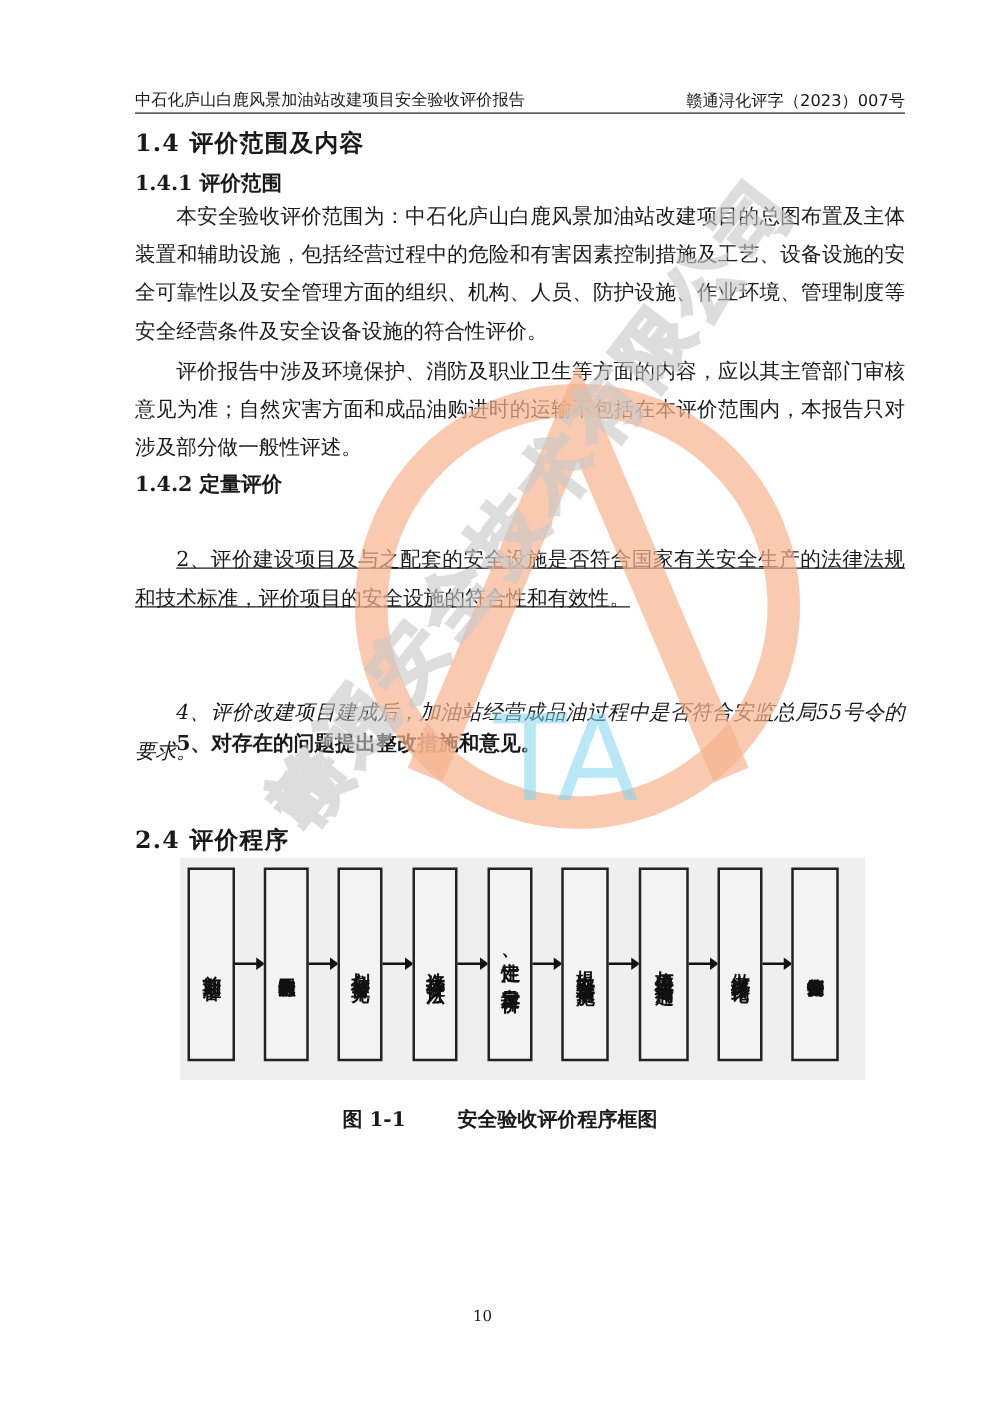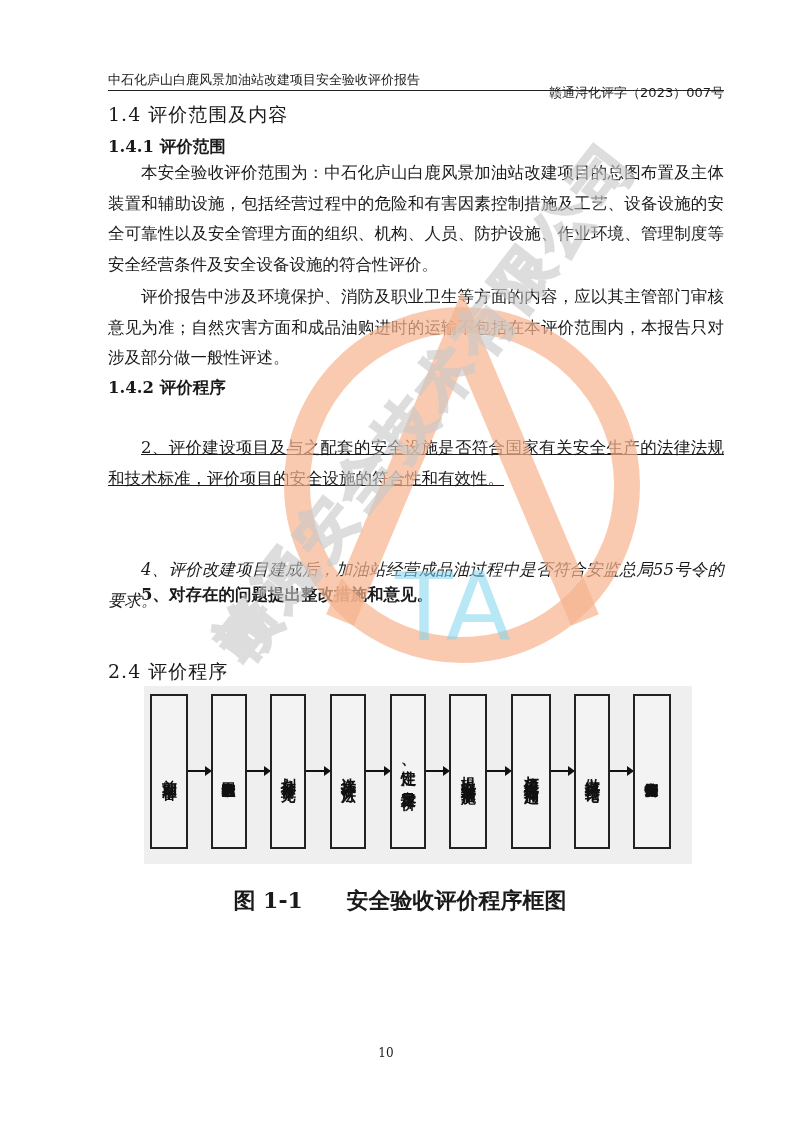--- a/index.html
+++ b/index.html
@@ -4,65 +4,65 @@
 <style>
   html, body { margin: 0; padding: 0; background: #ffffff; }
   body { width: 800px; height: 1131px; position: relative; overflow: hidden;
          font-family: "DejaVu Serif", "Liberation Serif", serif; color: #1a1a1a; }
   .page { position: absolute; left: 0; top: 0; width: 800px; height: 1131px; }
 
   .header { position: absolute; left: 108px; top: 68px; width: 616px; height: 22px;
             border-bottom: 1.5px solid #222; font-family: "DejaVu Sans", "Liberation Sans", sans-serif;
             font-size: 13px; }
   .header .left { position: absolute; left: 0; top: 3px; }
-  .header .right { position: absolute; right: 0; top: 16px; text-align: center; }
+  .header .right { position: absolute; right: 0; top: 4px; text-align: center; }
 
-  .h2 { position: absolute; left: 108px; font-weight: normal; font-size: 19px; letter-spacing: 1px; }
+  .h2 { position: absolute; left: 108px; font-weight: bold; font-size: 19px; letter-spacing: 1px; }
   .h3 { position: absolute; left: 108px; font-weight: bold; font-size: 16.5px; }
   .para { position: absolute; left: 108px; width: 616px; font-size: 16.5px; line-height: 30.5px;
           text-align: justify; }
   .para.indent { text-indent: 33px; }
   .item { position: absolute; left: 108px; width: 616px; font-size: 16.5px; line-height: 30.5px;
           text-indent: 33px; text-align: justify; }
 
   .flow { position: absolute; left: 144px; top: 686px; width: 548px; height: 178px;
           background: #efefef; }
   .box { position: absolute; top: 8px; height: 155px; border: 2px solid #222; background: #f3f3f3;
          box-sizing: border-box; display: flex; justify-content: center; align-items: center; }
   .box span { writing-mode: vertical-rl; text-orientation: upright; font-weight: bold;
               font-family: "DejaVu Sans", "Liberation Sans", sans-serif; letter-spacing: 2px;
               font-size: 15px; color: #111; }
   .box.tight span { font-size: 13.5px; letter-spacing: 0; }
   .arrow { position: absolute; top: 84px; height: 2px; background: #111; }
   .arrow::after { content: ""; position: absolute; right: -2px; top: -4px;
                   border-left: 7px solid #111; border-top: 5px solid transparent; border-bottom: 5px solid transparent; }
 
   .caption { position: absolute; left: 0; width: 800px; top: 886px; text-align: center;
-             font-size: 22px; font-weight: bold; }
+             font-size: 16px; font-weight: bold; }
   .caption .fig { margin-right: 36px; }
   .pageno { position: absolute; left: 0; width: 772px; top: 1046px; text-align: center; font-size: 12px; }
 
   .watermark { position: absolute; left: 0; top: 0; width: 800px; height: 1131px; pointer-events: none; }
 </style>
 </head>
 <body>
 
 <div class="page">
 
   <div class="header">
     <span class="left">中石化庐山白鹿风景加油站改建项目安全验收评价报告</span>
     <span class="right">赣通浔化评字（2023）007号</span>
   </div>
 
   <div class="h2" style="top:102px;">1.4 评价范围及内容</div>
   <div class="h3" style="top:136px;">1.4.1 评价范围</div>
   <div class="para indent" style="top:282px;">评价报告中涉及环境保护、消防及职业卫生等方面的内容，应以其主管部门审核意见为准；自然灾害方面和成品油购进时的运输不包括在本评价范围内，本报告只对涉及部分做一般性评述。</div>
   <div class="para indent" style="top:158px;">本安全验收评价范围为：中石化庐山白鹿风景加油站改建项目的总图布置及主体装置和辅助设施，包括经营过程中的危险和有害因素控制措施及工艺、设备设施的安全可靠性以及安全管理方面的组织、机构、人员、防护设施、作业环境、管理制度等安全经营条件及安全设备设施的符合性评价。</div>
 
-  <div class="h3" style="top:377px;">1.4.2 评价程序</div>
+  <div class="h3" style="top:377px;">1.4.2 定量评价</div>
   <div class="item" style="top:433px;text-decoration:underline;">2、评价建设项目及与之配套的安全设施是否符合国家有关安全生产的法律法规和技术标准，评价项目的安全设施的符合性和有效性。</div>
   <div class="item" style="top:555px;font-style:italic;">4、评价改建项目建成后，加油站经营成品油过程中是否符合安监总局55号令的要求。</div>
   <div class="item" style="top:580px;font-weight:bold;">5、对存在的问题提出整改措施和意见。</div>
 
   <div class="h2" style="top:659px;">2.4 评价程序</div>
 
   <div class="flow">
     <div class="box" style="left:6px;width:38px;">
         <span>前期准备</span>
       </div>

